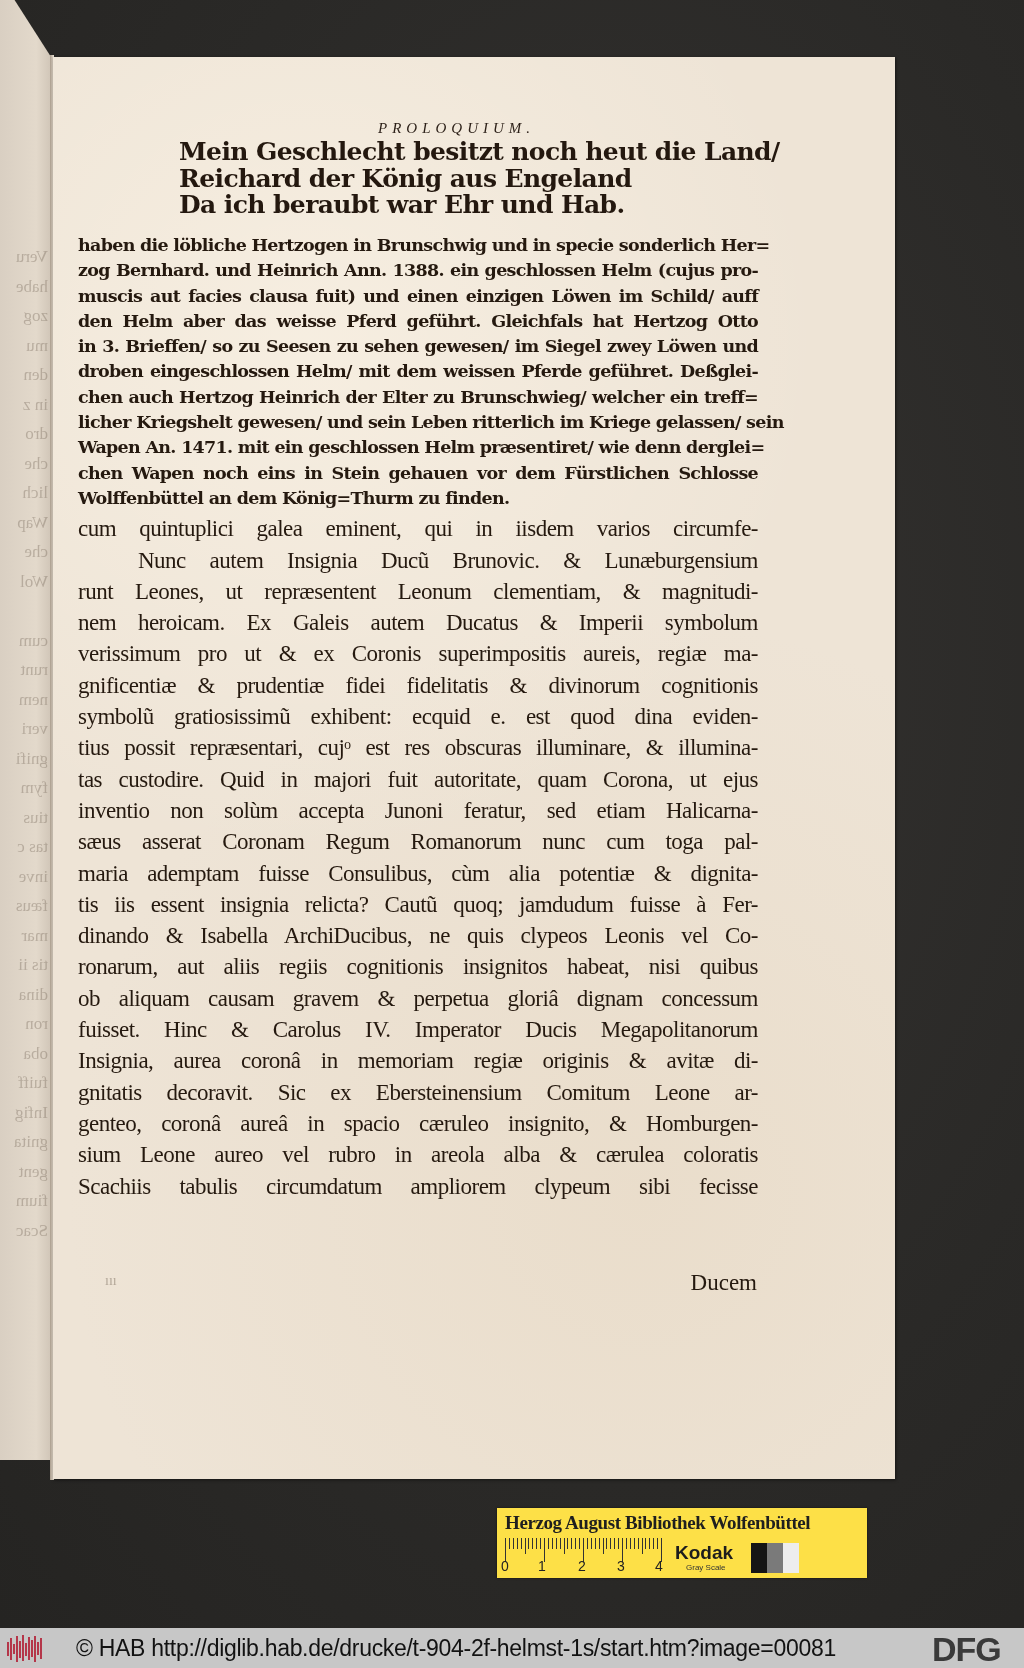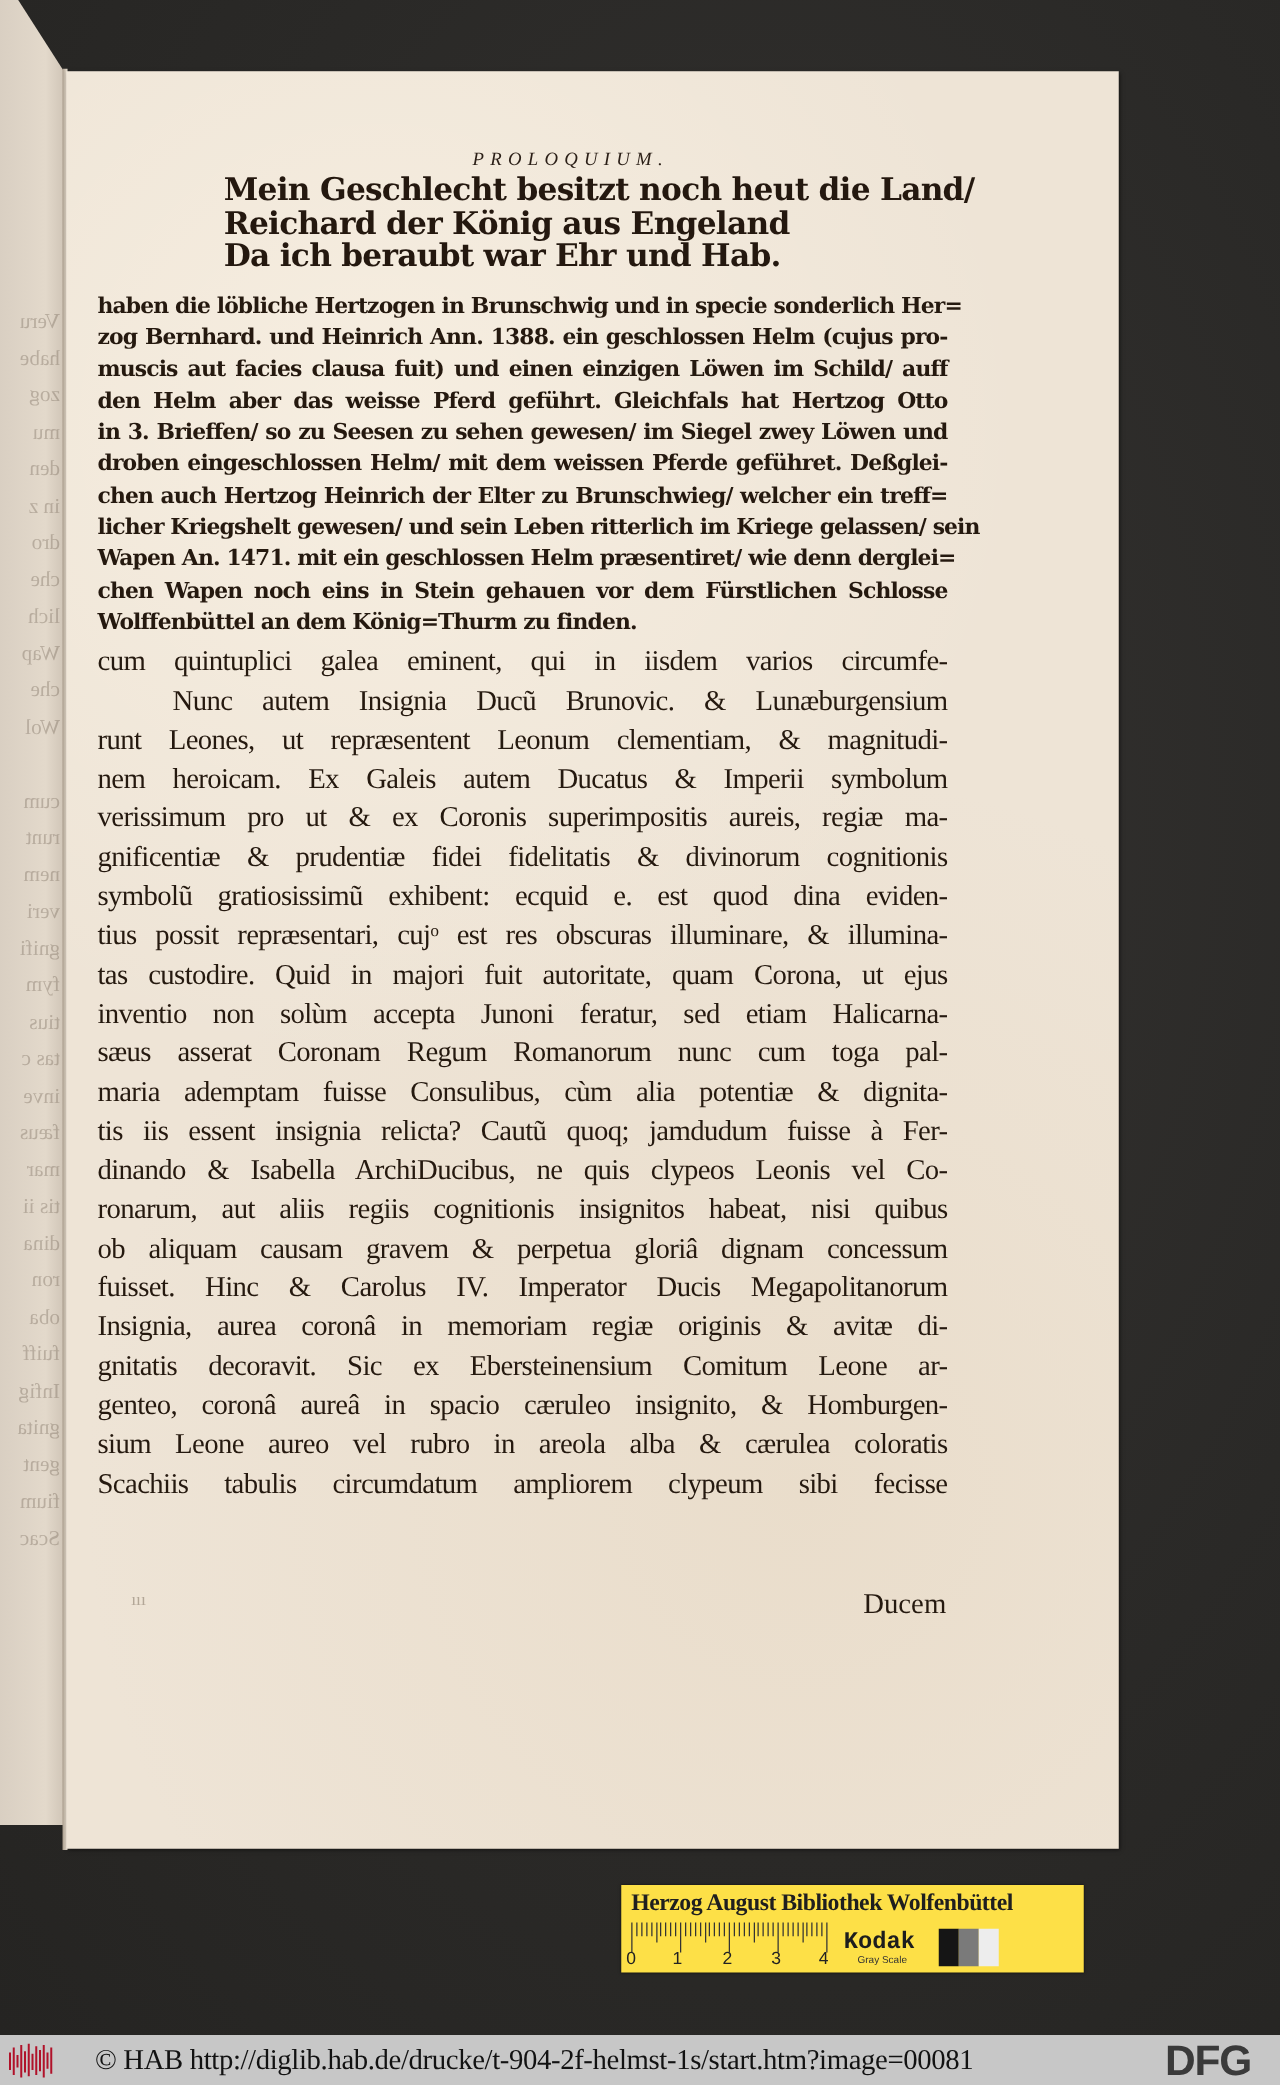--- a/index.html
+++ b/index.html
@@ -78,38 +78,38 @@
   .ruler {
     position:absolute; left:8px; top:30px; width:158px; height:24px;
   }
   .ruler .tick { position:absolute; bottom:0; width:1px; background:#333; }
   .ruler-labels {
     position:absolute; left:4px; top:50px; width:170px; height:18px;
     font-family:"Liberation Sans", sans-serif; font-size:14px; color:#222;
   }
   .ruler-labels span { position:absolute; top:0; }
   .kodak {
-    position:absolute; left:178px; top:34px; font-family:Liberation Mono, monospace;
+    position:absolute; left:178px; top:34px; font-family:Liberation Sans, sans-serif;
     font-weight:bold; font-size:19px; color:#1d1d1d;
   }
   .kodak-sub {
     position:absolute; left:189px; top:55px; font-family:"Liberation Sans", sans-serif;
     font-size:8px; color:#333;
   }
   .gray-swatches { position:absolute; left:254px; top:35px; height:30px; display:flex; }
   .gray-swatches div { width:16px; height:30px; }
   .footer {
     position:absolute; left:0; top:1628px; width:1024px; height:40px;
     background:#c7c7c7;
   }
   .footer-logo {
     position:absolute; left:4px; top:4px; width:42px; height:32px;
   }
   .footer-text {
-    position:absolute; left:76px; top:7px; font-family:Liberation Serif, serif;
+    position:absolute; left:76px; top:7px; font-family:Liberation Sans, sans-serif;
     font-size:23px; color:#121212; white-space:nowrap; letter-spacing:-0.3px;
   }
   .dfg {
     position:absolute; left:932px; top:2px; font-family:"Liberation Sans", sans-serif;
     font-weight:bold; font-size:34px; color:#3a3a3a; letter-spacing:-1px;
   }
 </style>
 </head>
 <body>
 

